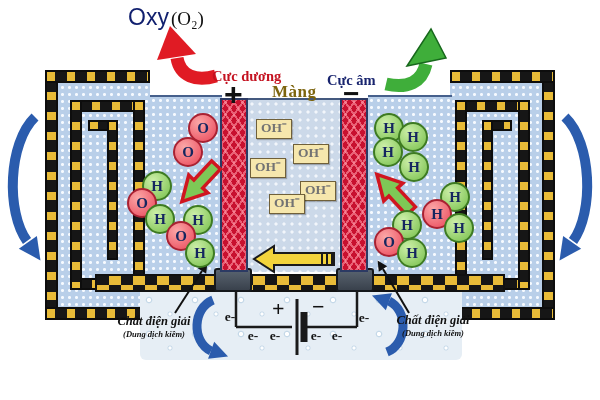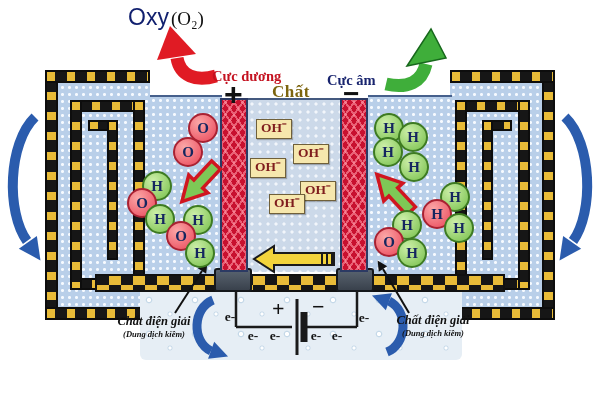--- a/index.html
+++ b/index.html
@@ -56,21 +56,21 @@
   .elyte .s{font-weight:bold;font-style:italic;font-size:8.5px;line-height:1.2;}
 
   .batt-sign{position:absolute;font-weight:bold;font-size:22px;color:#111;line-height:1;}
 
   .molecule{position:absolute;width:30px;height:30px;border-radius:50%;display:flex;
             align-items:center;justify-content:center;font-weight:bold;font-size:15px;
             color:#15265f;box-sizing:border-box;}
   .mol-red{background:radial-gradient(circle at 35% 30%,#fba7a7,#ee5e6c 75%);border:2px solid #a92232;}
   .mol-green{background:radial-gradient(circle at 35% 30%,#cdefa9,#8ccb62 75%);border:2px solid #3e7b22;}
 
-  .oh-box{position:absolute;background:#f6e7ad;border:1.5px solid #70603a;color:#7f1d1d;
+  .oh-box{position:absolute;background:#f6e7ad;border:1.5px solid #70603a;color:#737373;
           font-weight:bold;font-size:13.5px;padding:1px 4px 2px 4px;line-height:1.1;
           box-shadow:1px 1px 1px rgba(0,0,0,.25);}
 
   .e-lab{position:absolute;transform:translate(-50%,-50%);font-size:13.5px;font-weight:bold;
          color:#111;white-space:nowrap;}
 
   svg.overlay{position:absolute;left:0;top:0;pointer-events:none;}
   #dyn-layer{position:absolute;left:0;top:0;width:600px;height:400px;pointer-events:none;}
 </style>
 </head>
@@ -207,21 +207,21 @@
       <div class="e-lab" style="left: 337px; top: 336px;">e-</div>
       <div class="e-lab" style="left: 364px; top: 318px;">e-</div>
     </div>
 
   <div class="title" style="left:128px;top:4px;">
     <span class="nm">Oxy</span><span class="fm">(O₂)</span>
   </div>
 
   <div class="lbl lbl-pos" style="left:212px;top:68px;">Cực dương</div>
   <div class="big-sign" style="left:224px;top:78px;font-size:32px;">+</div>
-  <div class="lbl lbl-mang" style="left:272px;top:82px;">Chất</div>
+  <div class="lbl lbl-mang" style="left:272px;top:82px;">Màng</div>
   <div class="lbl lbl-neg" style="left:327px;top:72px;">Cực âm</div>
   <div class="big-sign" style="left:343px;top:80px;font-size:28px;">−</div>
 
   <div class="batt-sign" style="left:272px;top:298px;">+</div>
   <div class="batt-sign" style="left:312px;top:296px;">−</div>
 
   <div class="elyte" style="left:99px;top:315px;">
     <div class="t">Chất điện giải</div>
     <div class="s">(Dung dịch kiềm)</div>
   </div>

